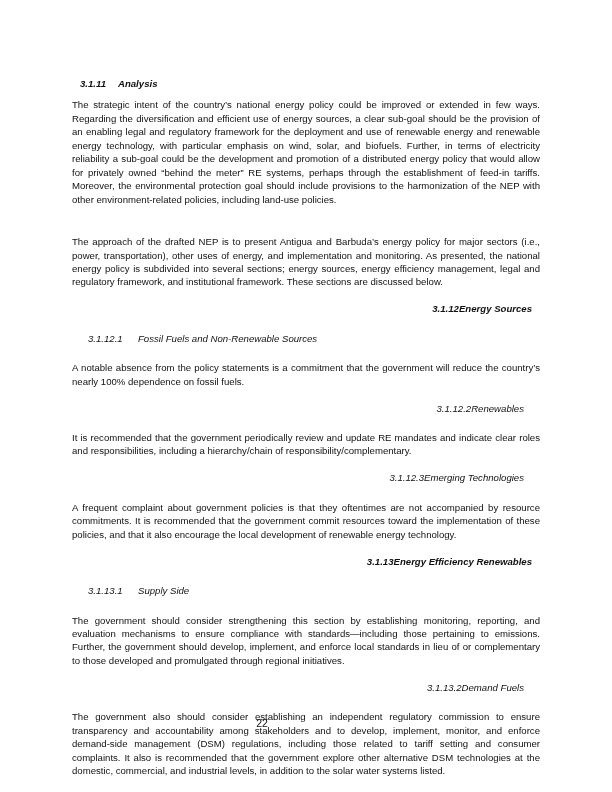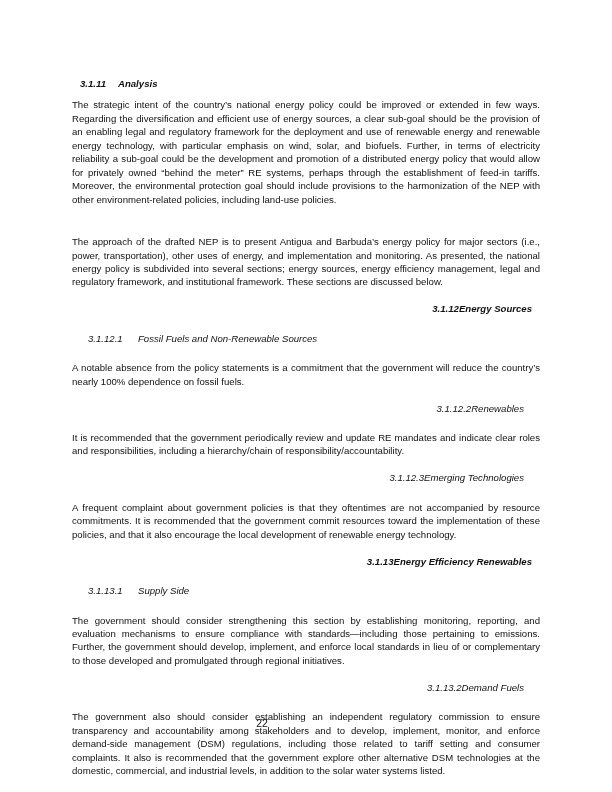--- a/index.html
+++ b/index.html
@@ -29,21 +29,21 @@
   <div class="h3"><span class="num">3.1.11</span><span>Analysis</span></div>
   <p class="p">The strategic intent of the country’s national energy policy could be improved or extended in few ways. Regarding the diversification and efficient use of energy sources, a clear sub-goal should be the provision of an enabling legal and regulatory framework for the deployment and use of renewable energy and renewable energy technology, with particular emphasis on wind, solar, and biofuels. Further, in terms of electricity reliability a sub-goal could be the development and promotion of a distributed energy policy that would allow for privately owned “behind the meter” RE systems, perhaps through the establishment of feed-in tariffs. Moreover, the environmental protection goal should include provisions to the harmonization of the NEP with other environment-related policies, including land-use policies.</p>
   <p class="p gap">The approach of the drafted NEP is to present Antigua and Barbuda’s energy policy for major sectors (i.e., power, transportation), other uses of energy, and implementation and monitoring. As presented, the national energy policy is subdivided into several sections; energy sources, energy efficiency management, legal and regulatory framework, and institutional framework. These sections are discussed below.</p>
 
   <div class="h3 sec-gap"><span class="num">3.1.12</span><span>Energy Sources</span></div>
 
   <div class="h4"><span class="num4">3.1.12.1</span><span>Fossil Fuels and Non-Renewable Sources</span></div>
   <p class="p">A notable absence from the policy statements is a commitment that the government will reduce the country’s nearly 100% dependence on fossil fuels.</p>
 
   <div class="h4 sec-gap"><span class="num4">3.1.12.2</span><span>Renewables</span></div>
-  <p class="p">It is recommended that the government periodically review and update RE mandates and indicate clear roles and responsibilities, including a hierarchy/chain of responsibility/accountability.</p>
+  <p class="p">It is recommended that the government periodically review and update RE mandates and indicate clear roles and responsibilities, including a hierarchy/chain of responsibility/complementary.</p>
 
   <div class="h4 sec-gap"><span class="num4">3.1.12.3</span><span>Emerging Technologies</span></div>
   <p class="p">A frequent complaint about government policies is that they oftentimes are not accompanied by resource commitments. It is recommended that the government commit resources toward the implementation of these policies, and that it also encourage the local development of renewable energy technology.</p>
 
   <div class="h3 sec-gap"><span class="num">3.1.13</span><span>Energy Efficiency Renewables</span></div>
 
   <div class="h4"><span class="num4">3.1.13.1</span><span>Supply Side</span></div>
   <p class="p">The government should consider strengthening this section by establishing monitoring, reporting, and evaluation mechanisms to ensure compliance with standards—including those pertaining to emissions. Further, the government should develop, implement, and enforce local standards in lieu of or complementary to those developed and promulgated through regional initiatives.</p>
 
   <div class="h4 sec-gap"><span class="num4">3.1.13.2</span><span>Demand Fuels</span></div>

